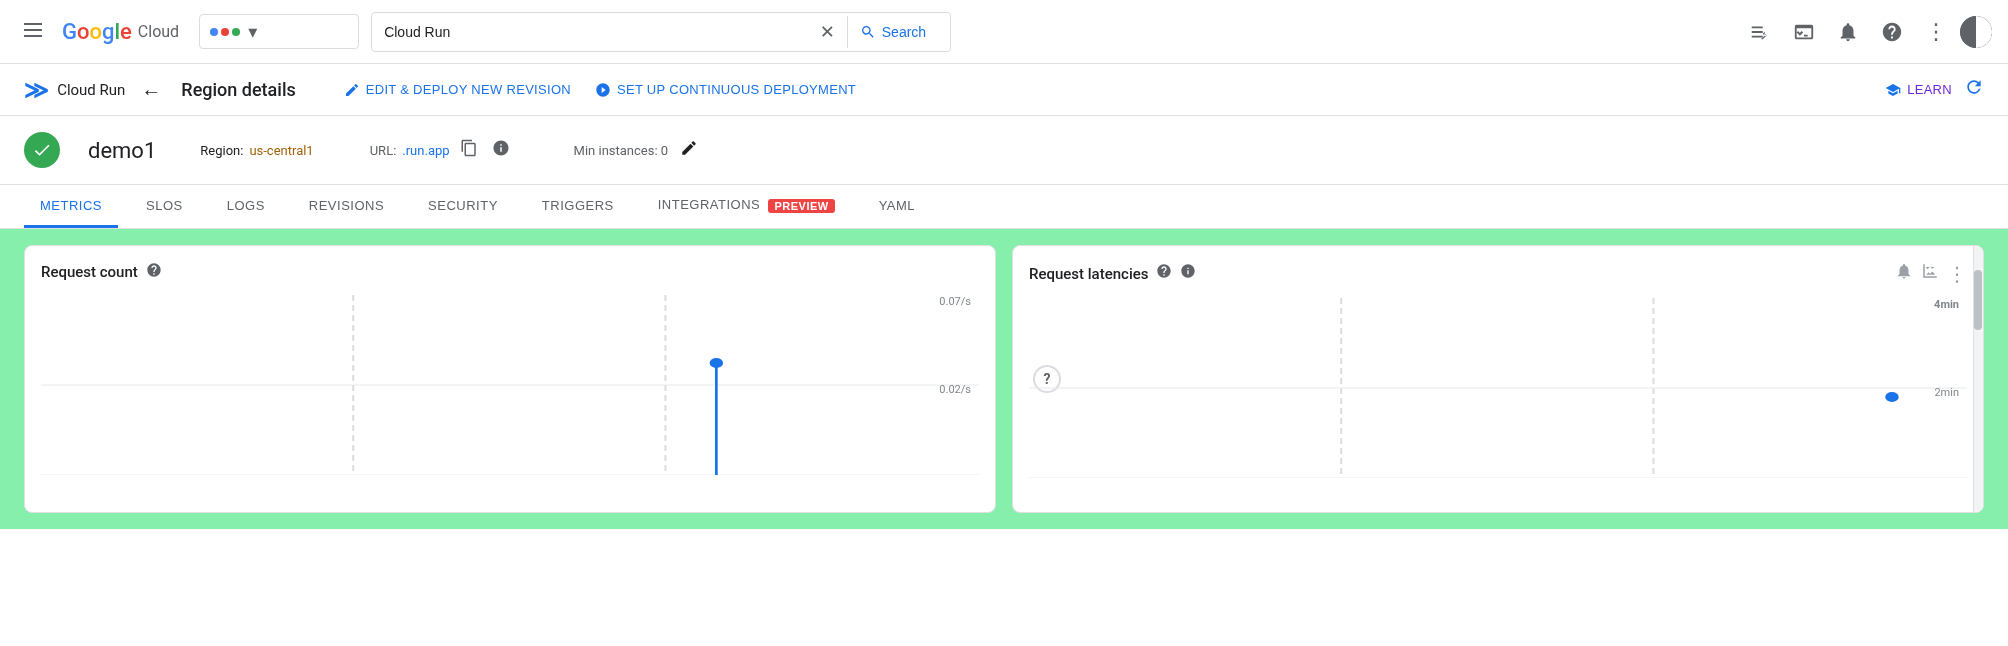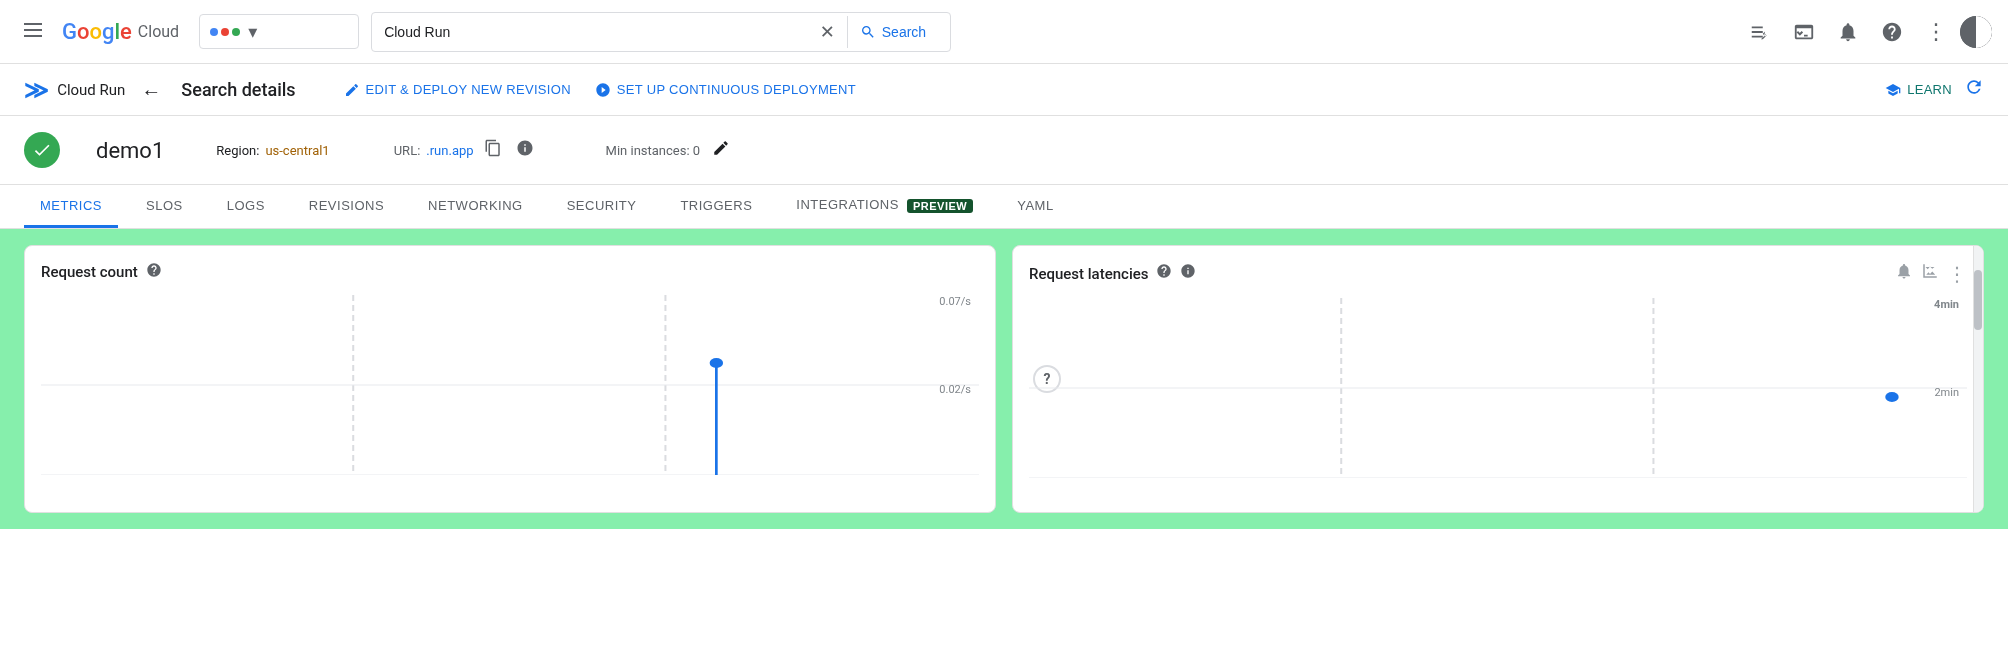--- a/index.html
+++ b/index.html
@@ -79,28 +79,28 @@
     .page-title { font-size: 18px; font-weight: 500; color: #202124; margin-left: 4px; }
     .breadcrumb-actions { display: flex; align-items: center; gap: 24px; margin-left: 32px; }
     .action-link {
       display: flex; align-items: center; gap: 6px;
       color: #1a73e8; text-decoration: none; font-size: 13px; font-weight: 500; letter-spacing: 0.3px;
       cursor: pointer; background: none; border: none;
     }
     .breadcrumb-right { margin-left: auto; display: flex; align-items: center; gap: 12px; }
     .learn-btn {
       display: flex; align-items: center; gap: 6px;
-      color: #0f766e; background: none; border: none;
+      color: #6d28d9; background: none; border: none;
       font-size: 13px; font-weight: 500; cursor: pointer; letter-spacing: 0.3px;
     }
     .refresh-btn { background: none; border: none; cursor: pointer; color: #1a73e8; font-size: 20px; }
 
     
     .service-info {
-      display: flex; align-items: center; gap: 36px;
+      display: flex; align-items: center; gap: 28px;
       padding: 16px 24px; border-bottom: 1px solid #e0e0e0;
     }
     .service-name { font-size: 22px; font-weight: 400; color: #202124; }
     .service-meta { display: flex; align-items: center; gap: 6px; font-size: 13px; color: #5f6368; margin-left: 16px; }
     .service-meta span { color: #202124; }
     .url-section { display: flex; align-items: center; gap: 6px; margin-left: 28px; font-size: 13px; color: #5f6368; }
     .url-link { color: #1a73e8; text-decoration: none; }
     .icon-btn-sm { background: none; border: none; cursor: pointer; color: #5f6368; font-size: 18px; padding: 4px; }
     .instances-section { display: flex; align-items: center; gap: 8px; margin-left: 32px; font-size: 13px; color: #5f6368; }
 
@@ -110,21 +110,21 @@
       border-bottom: 1px solid #e0e0e0; gap: 12px;
     }
     .tab {
       padding: 12px 16px; font-size: 13px; font-weight: 500;
       letter-spacing: 0.5px; color: #5f6368; cursor: pointer;
       border-bottom: 3px solid transparent; text-transform: uppercase;
       white-space: nowrap; background: none; border-top: none; border-left: none; border-right: none;
     }
     .tab.active { color: #1a73e8; border-bottom-color: #1a73e8; }
     .tab-badge {
-      display: inline-block; background: #14532d; color: #fff;
+      display: inline-block; background: #ef4444; color: #fff;
       font-size: 11px; font-weight: 600; padding: 1px 6px; border-radius: 3px;
       margin-left: 4px; vertical-align: middle;
     }
 
     
     .main-content {
       display: flex; gap: 0; padding: 16px 24px; background: #86efac; min-height: 300px;
     }
     .chart-panel {
       background: #fff; border: 1px solid #e0e0e0; border-radius: 8px;
@@ -234,21 +234,21 @@
     </div>
   </div>
 </nav>
 
 <div class="breadcrumb-bar">
   <a class="cloud-run-link" href="#">
     <span class="cloud-run-icon" style="color:#1a73e8; font-weight:800; font-size:24px;">≫</span>
     <span>Cloud Run</span>
   </a>
   <button class="back-btn">←</button>
-  <span class="page-title">Search details</span>
+  <span class="page-title">Region details</span>
 
   <div class="breadcrumb-actions">
     <button class="action-link">
       <svg width="16" height="16" viewBox="0 0 24 24" fill="#1a73e8">
         <path d="M3 17.25V21h3.75L17.81 9.94l-3.75-3.75L3 17.25zM20.71 7.04c.39-.39.39-1.02 0-1.41l-2.34-2.34c-.39-.39-1.02-.39-1.41 0l-1.83 1.83 3.75 3.75 1.83-1.83z"></path>
       </svg>
       <span>EDIT &amp; DEPLOY NEW REVISION</span>
     </button>
     <button class="action-link">
       <svg width="16" height="16" viewBox="0 0 24 24" fill="#1a73e8">
@@ -313,23 +313,20 @@
     <span>METRICS</span>
   </button>
   <button class="tab">
     <span>SLOS</span>
   </button>
   <button class="tab">
     <span>LOGS</span>
   </button>
   <button class="tab">
     <span>REVISIONS</span>
-  </button>
-  <button class="tab">
-    <span>NETWORKING</span>
   </button>
   <button class="tab">
     <span>SECURITY</span>
   </button>
   <button class="tab">
     <span>TRIGGERS</span>
   </button>
   <button class="tab">
     <span>INTEGRATIONS</span>
     <span class="tab-badge">PREVIEW</span>

